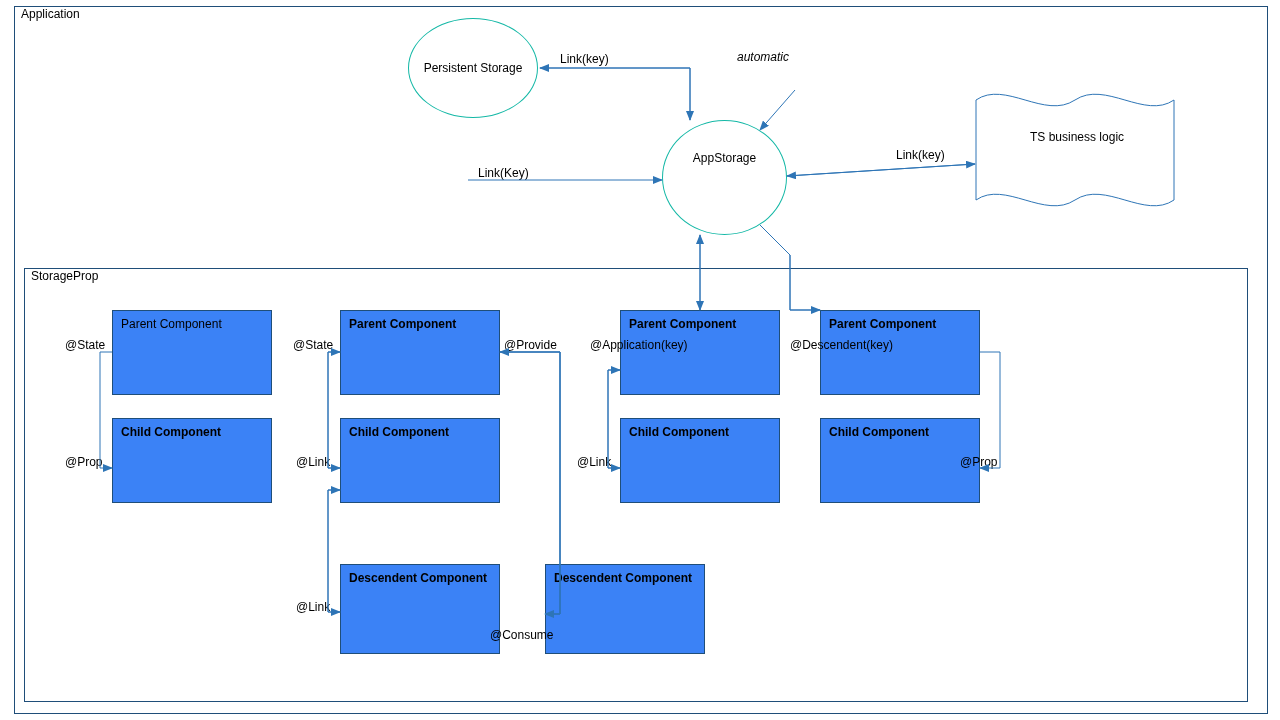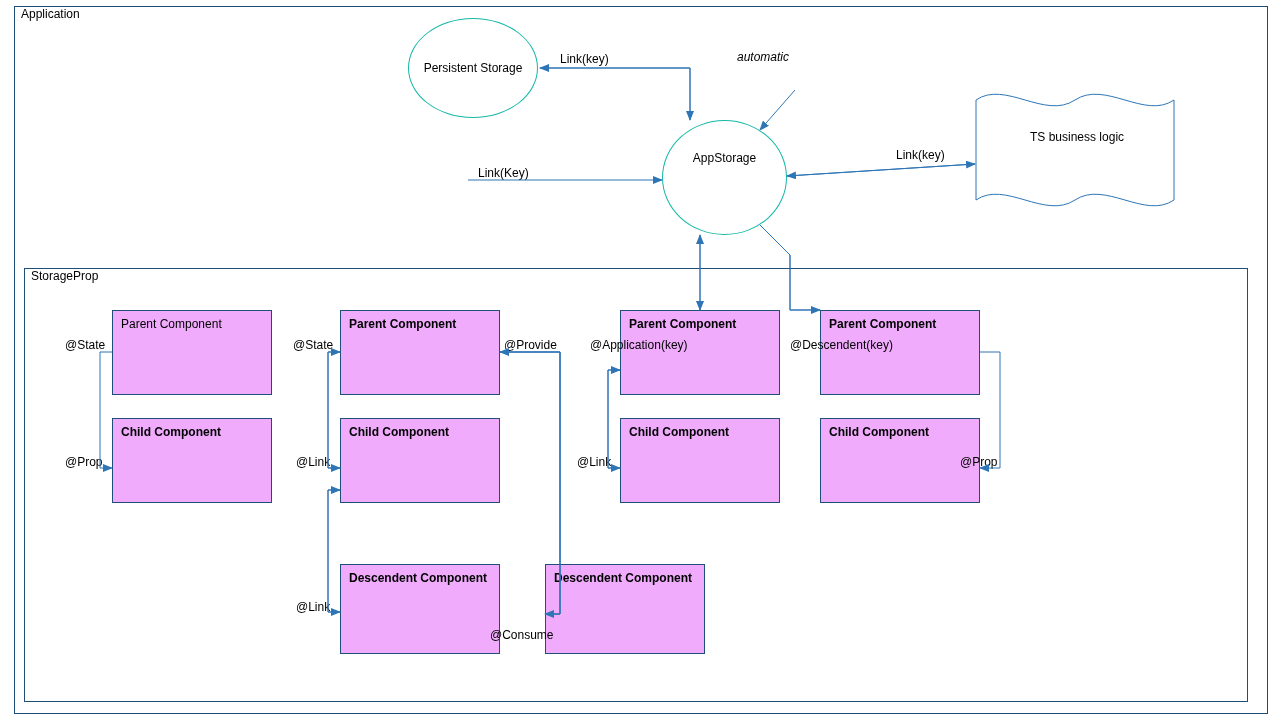--- a/index.html
+++ b/index.html
@@ -1,19 +1,19 @@
 <!DOCTYPE html>
 <html><head>
 <meta charset="utf-8">
 <style>
   html,body{margin:0;padding:0;font-family:"Segoe UI",Arial,sans-serif;font-size:12px;color:#000;background:#fff}
   .canvas{position:relative;width:1280px;height:720px}
   .box{position:absolute;border:1px solid #1f4e79;background:#fff}
   .box-label{position:absolute;top:0;left:6px;font-weight:normal}
-  .rect{position:absolute;border:1px solid #1f4e79;background:#f0abfc;padding:6px 8px;box-sizing:border-box}
+  .rect{position:absolute;border:1px solid #1f4e79;background:#3b82f6;padding:6px 8px;box-sizing:border-box}
   .rect.bold{font-weight:bold}
   .circle{position:absolute;border:1px solid #14b8a6;border-radius:50%;background:#fff;display:flex;align-items:center;justify-content:center;text-align:center;box-sizing:border-box}
   .circle.bold{font-weight:normal}
   .lbl{position:absolute;white-space:nowrap}
   .italic{font-style:italic}
   svg.arrows{position:absolute;left:0;top:0;width:1280px;height:720px;pointer-events:none}
   svg .ln{stroke:#2e75b6;stroke-width:1;fill:none}
   svg .ah{fill:#2e75b6}
   .scroll{position:absolute}
 </style>

